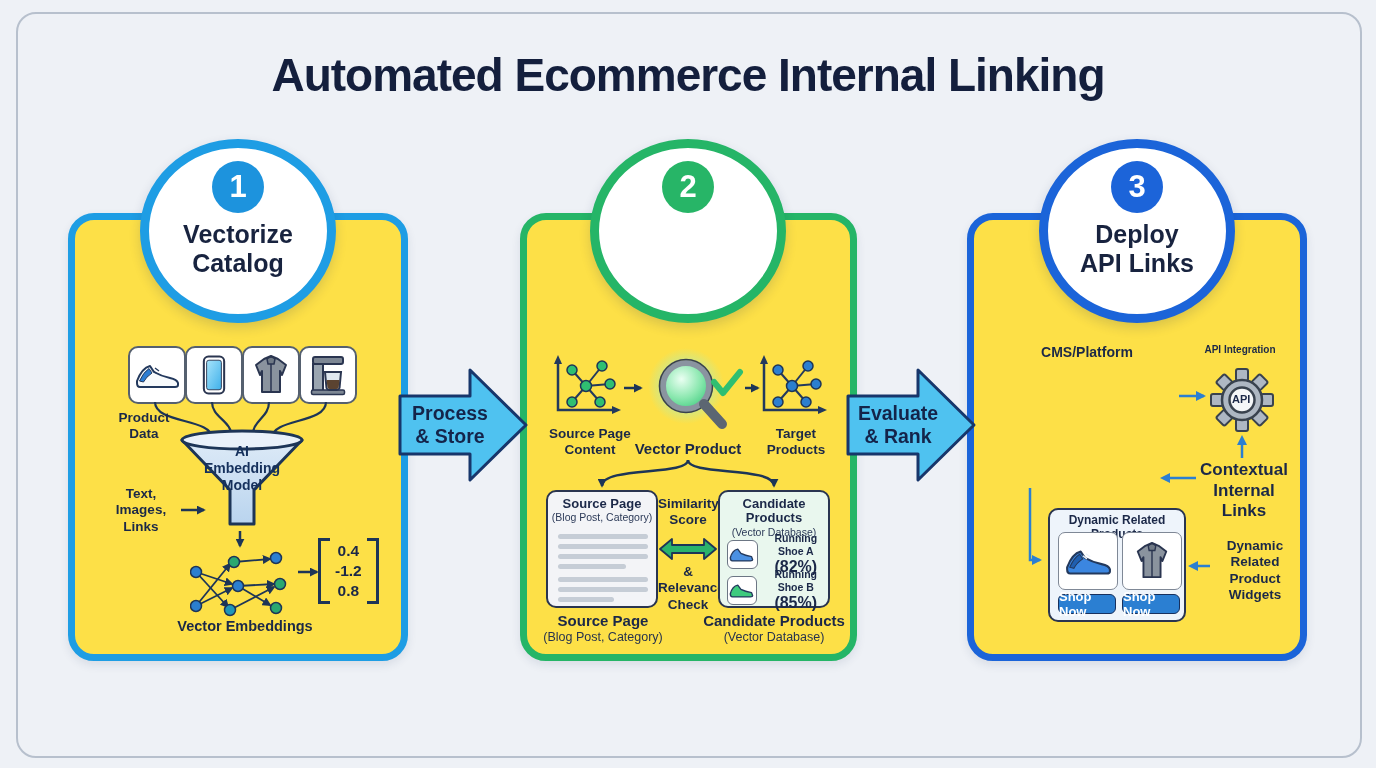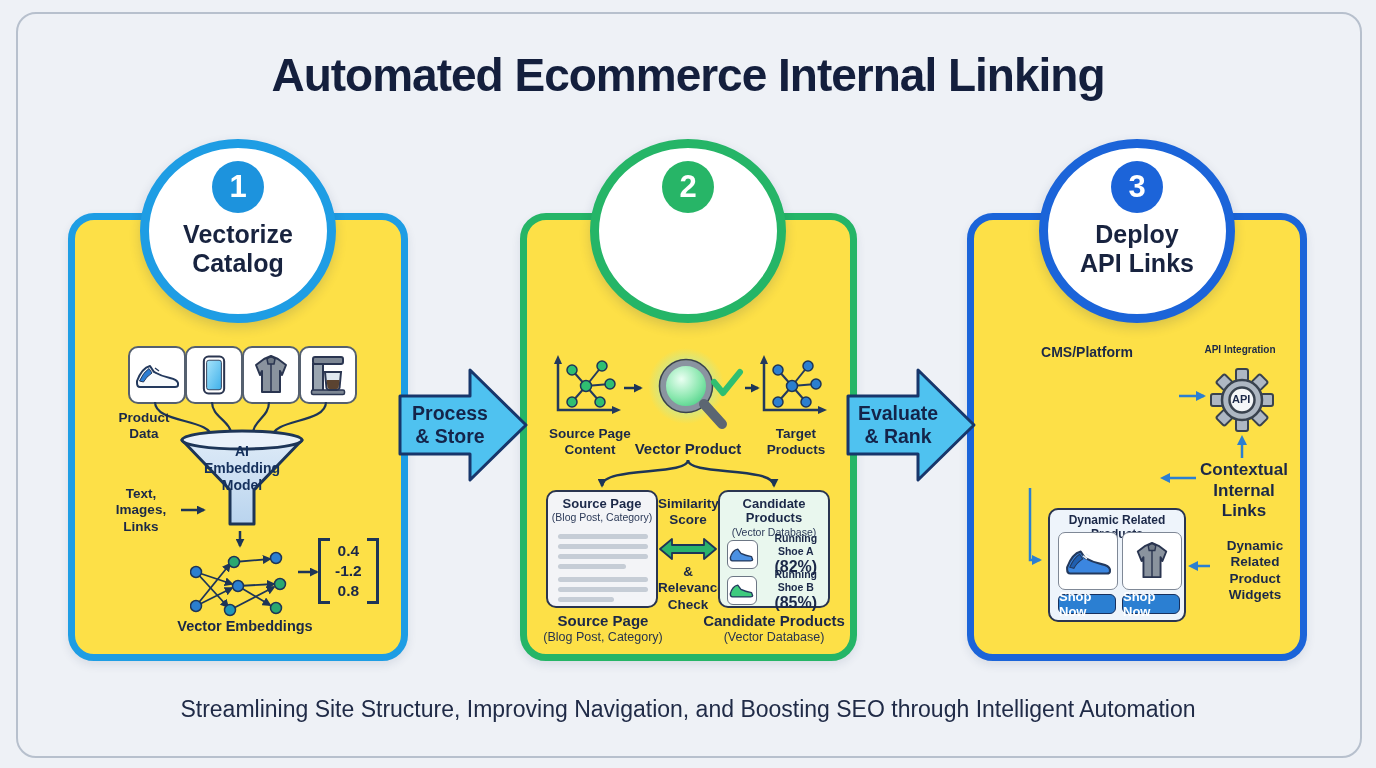--- a/index.html
+++ b/index.html
@@ -403,14 +403,13 @@
 &amp; Store</div>
   </div>
   <div class="flowarrow fa2">
     <svg width="132" height="118">
       <polygon points="2,30 72,30 72,4 128,59 72,114 72,88 2,88" fill="#4fc2f0" stroke="#17366b" stroke-width="3" stroke-linejoin="round"></polygon>
     </svg>
     <div class="fatext pre">Evaluate
 &amp; Rank</div>
   </div>
 
-  <div class="footer">Streamlining Site Structure, Improving Navigation, and Boosting SEO through Intelligent Automation</div>
 </div>
 
 </body></html>

